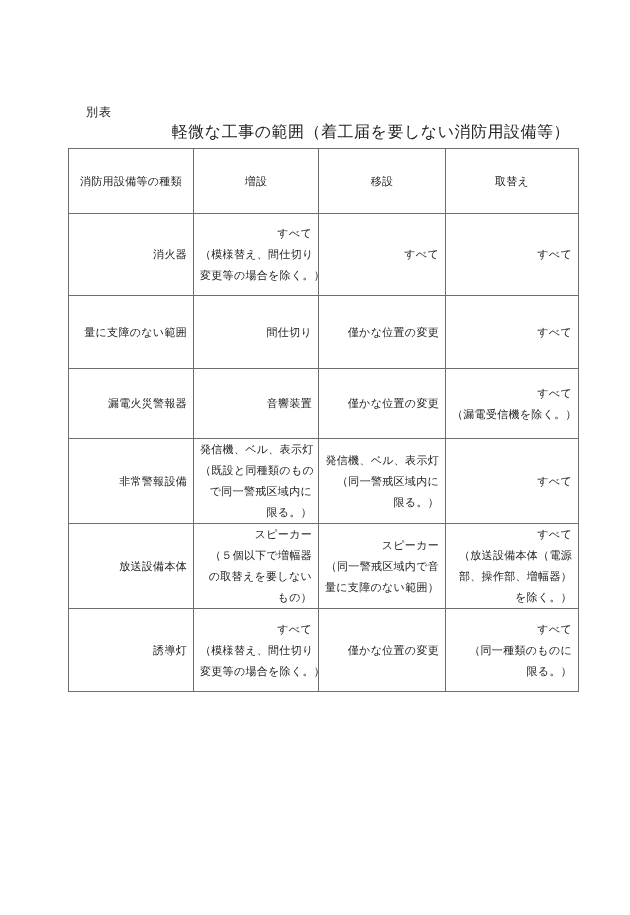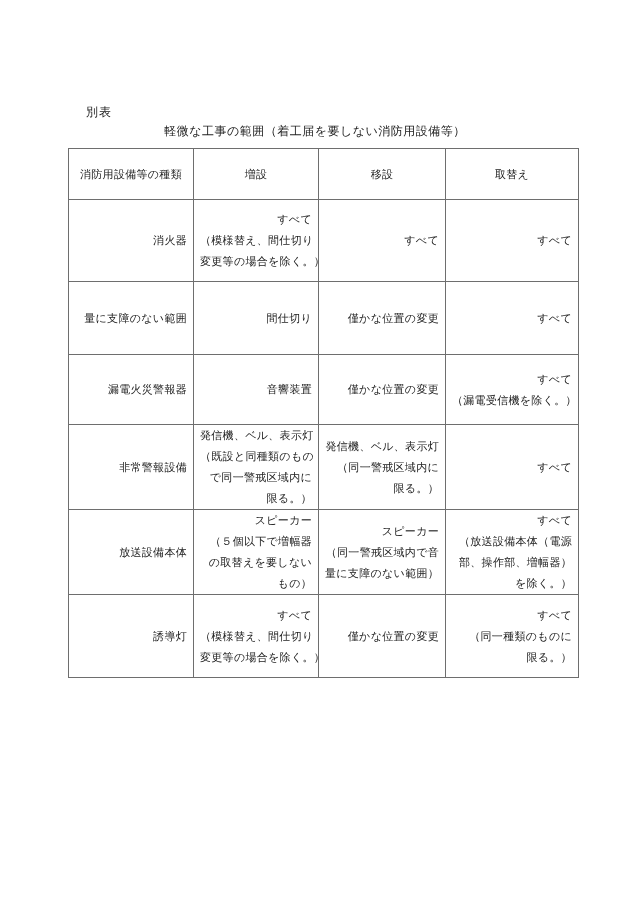--- a/index.html
+++ b/index.html
@@ -26,22 +26,22 @@
     font-size: 12px;
     line-height: 15px;
     letter-spacing: 1px;
     margin-left: 28px;
   }
   .doc-title {
     position: absolute;
     left: 60px;
     top: 124px;
     width: 510px;
-    text-align: center;
-    font-size: 12px;
+    text-align: right;
+    font-size: 16px;
     line-height: 15px;
     letter-spacing: 0.5px;
   }
   table.scope {
     position: absolute;
     left: 68px;
     top: 148px;
     border-collapse: collapse;
     table-layout: fixed;
     width: 510px;
@@ -55,21 +55,21 @@
     vertical-align: middle;
     white-space: pre;
     overflow: hidden;
     letter-spacing: 0.3px;
     text-align: right;
   }
   col.c1 { width: 125px; }
   col.c2 { width: 125px; }
   col.c3 { width: 127px; }
   col.c4 { width: 133px; }
-  tr.hdr { height: 51px; margin-left: 36px; }
+  tr.hdr { height: 65px; margin-left: 36px; }
   tr.hdr td { text-align: center; }
   tr.r1 { height: 82px; }
   tr.r2 { height: 73px; }
   tr.r3 { height: 70px; }
   tr.r4 { height: 85px; }
   tr.r5 { height: 84px; }
   tr.r6 { height: 83px; }
   td.name { padding-left: 8px; }
 </style>
 </head>

